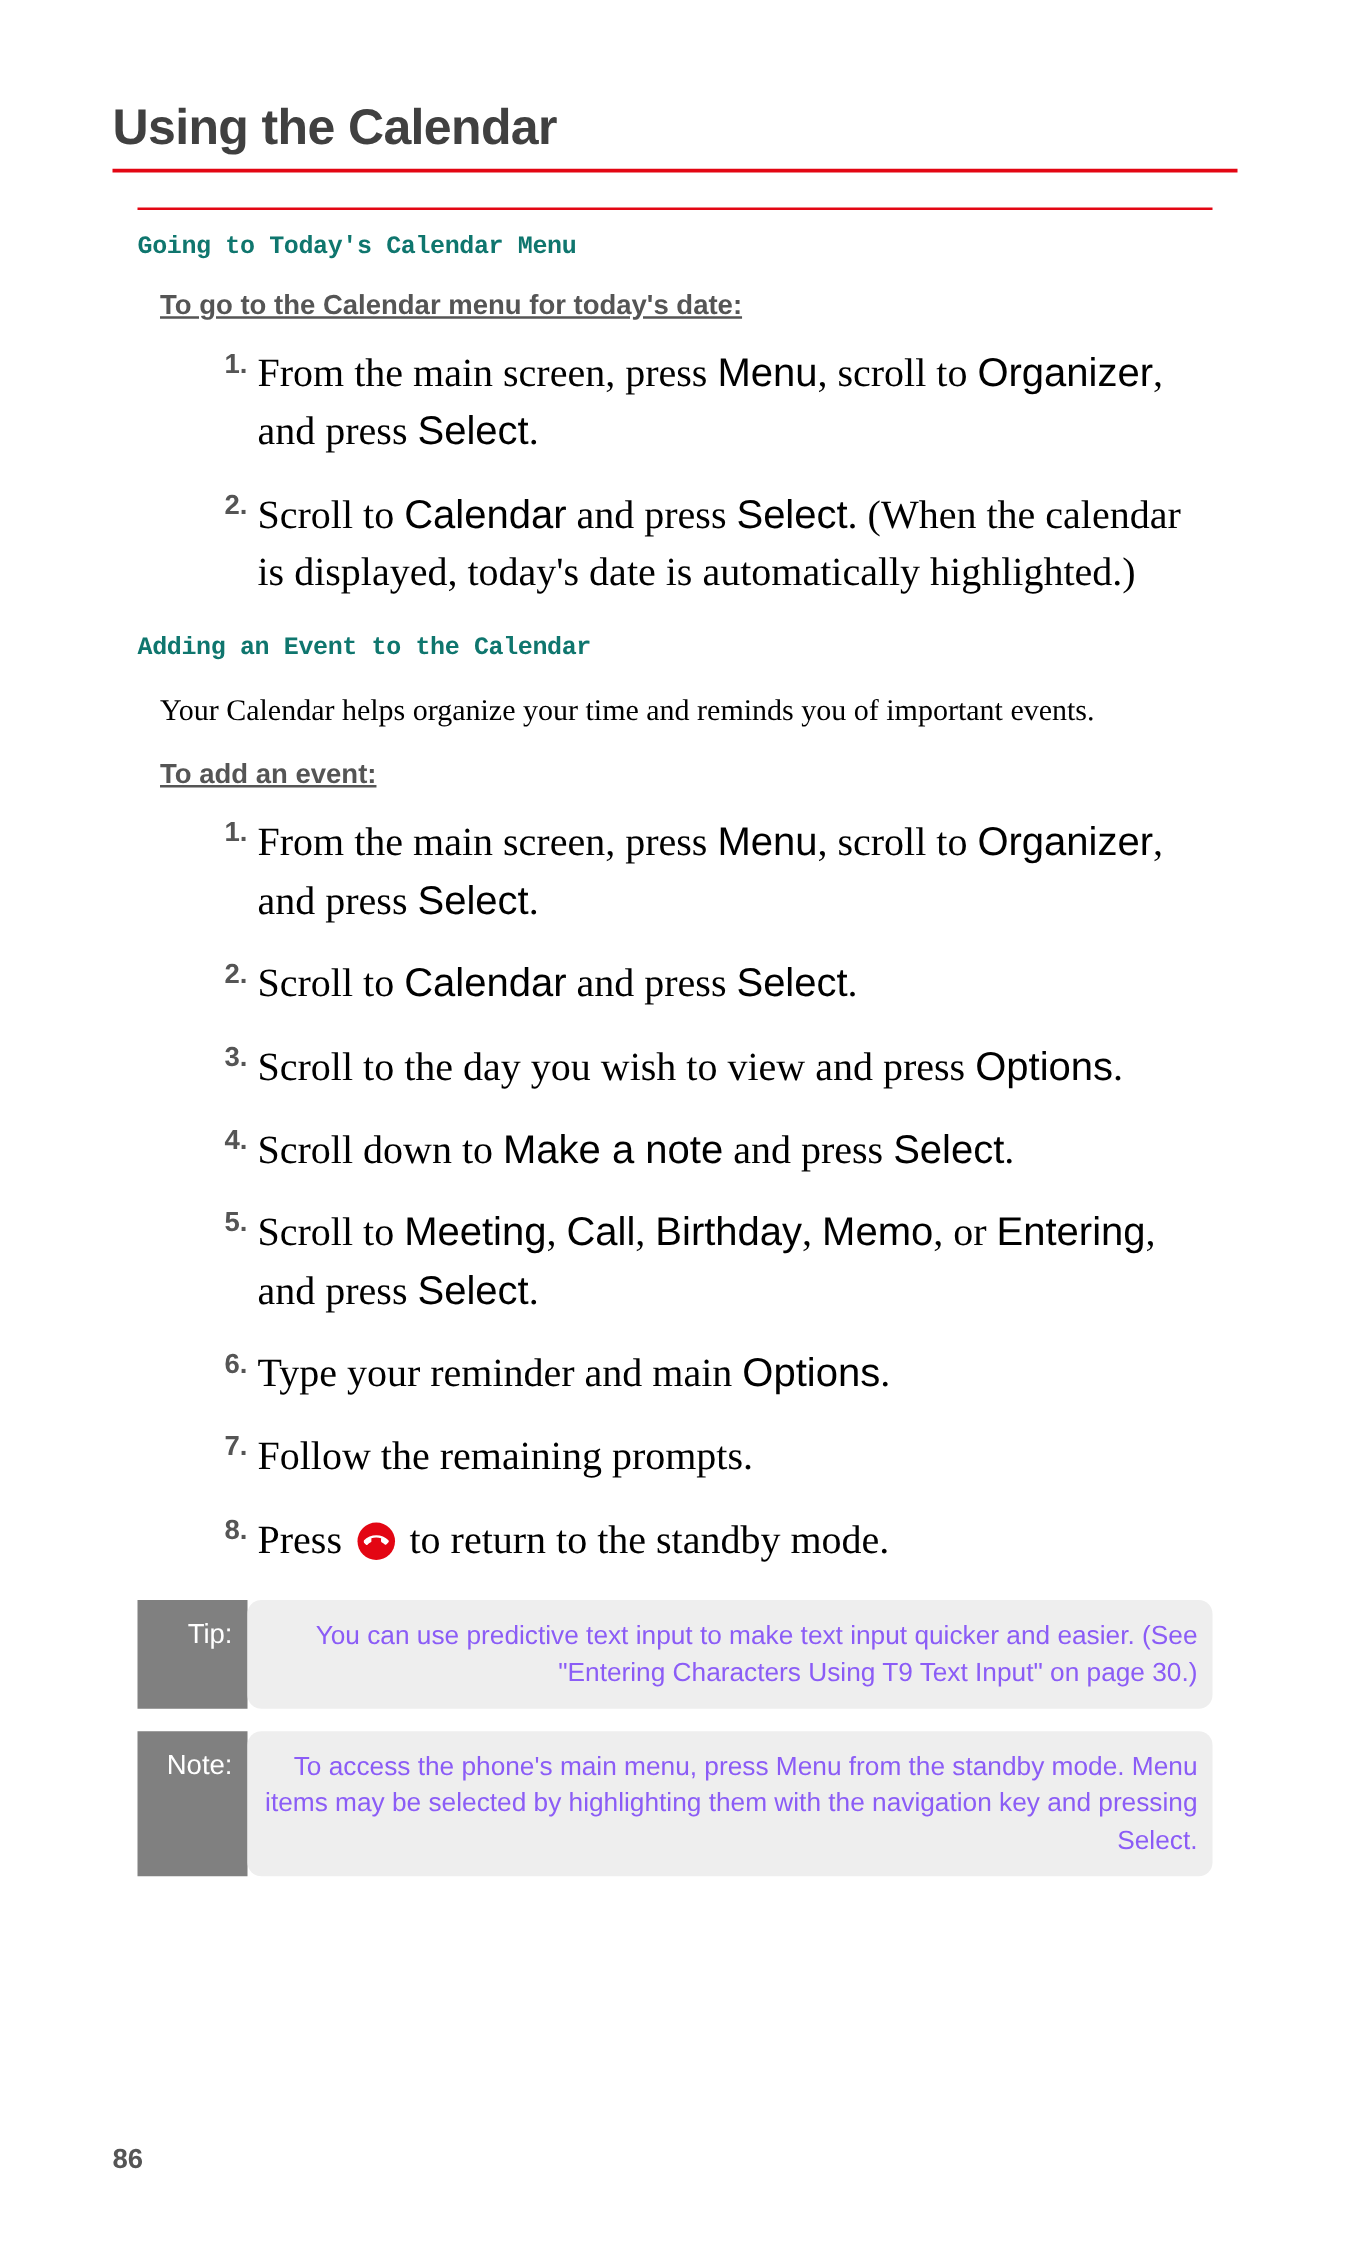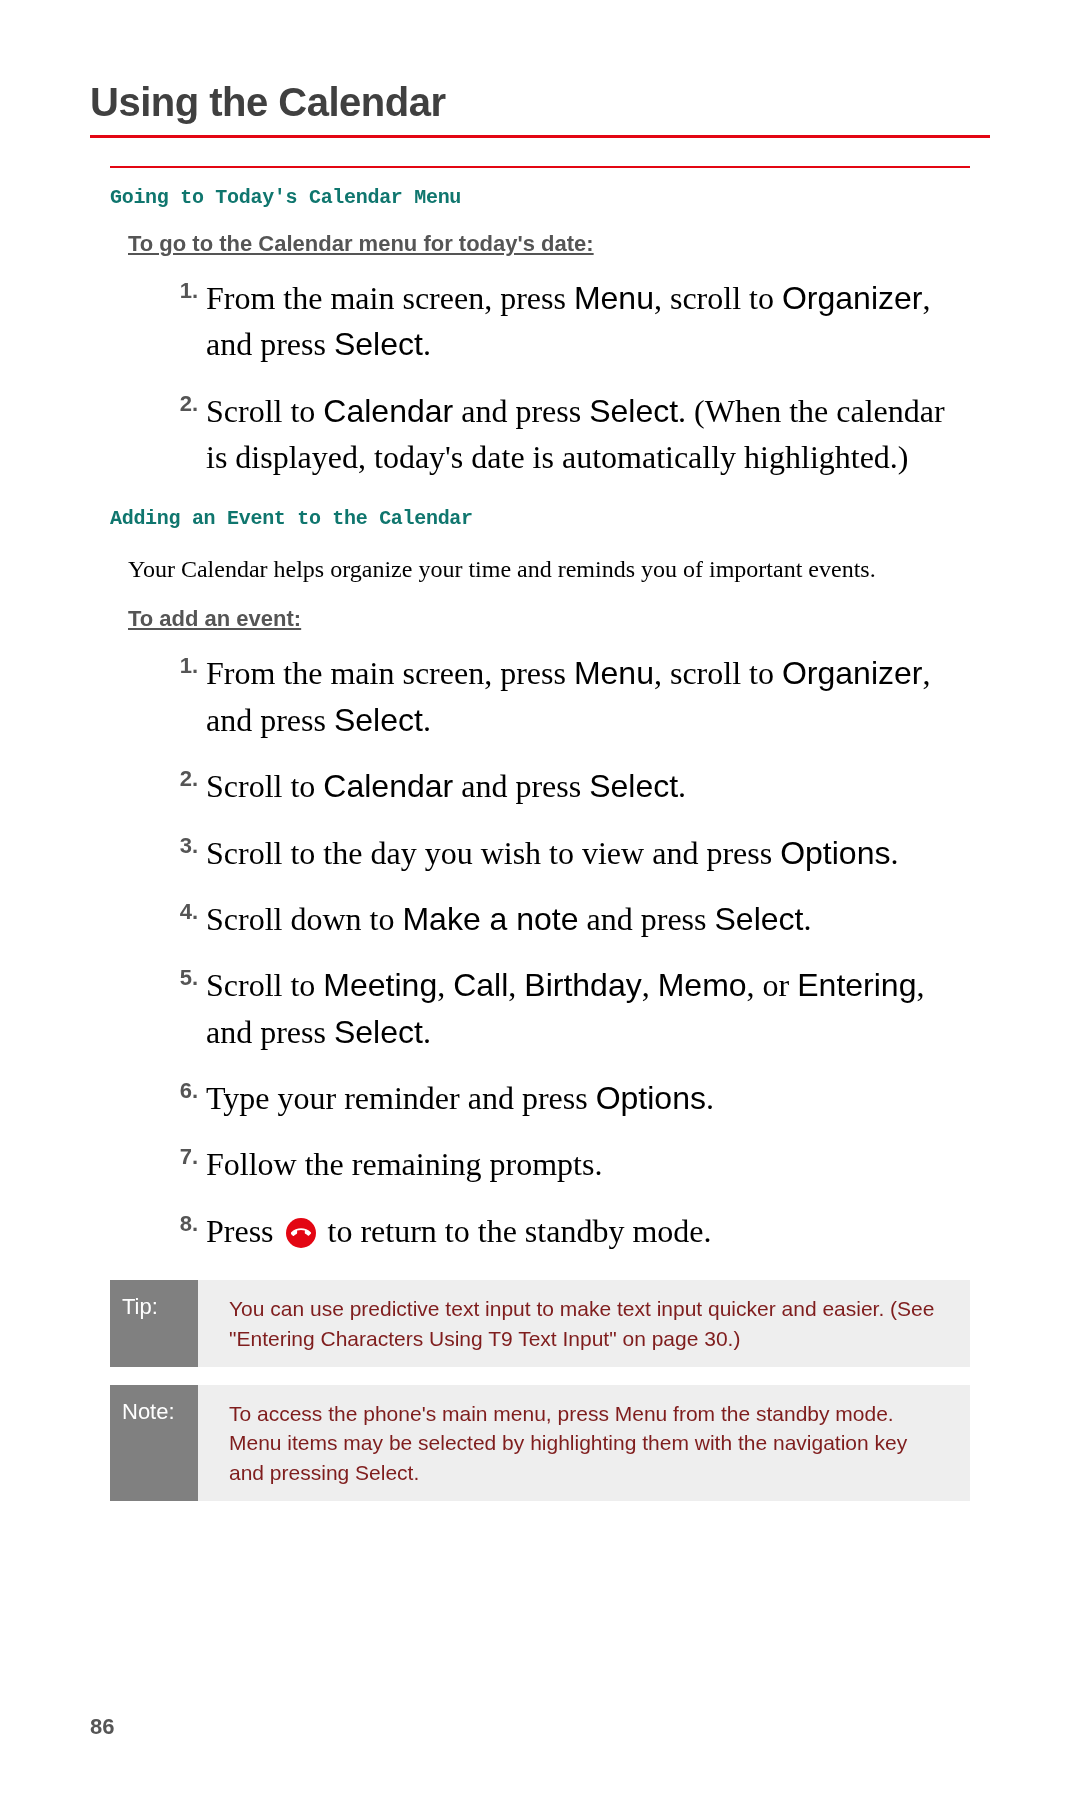--- a/index.html
+++ b/index.html
@@ -9,23 +9,23 @@
   .title-rule { border: none; border-top: 3px solid #e30613; margin-top: 10px; margin-bottom: 28px; }
   .content { padding: 0 20px; }
   .sub-rule { border: none; border-top: 2px solid #e30613; margin-bottom: 18px; }
   .section-heading { font-family: Liberation Mono, monospace; font-weight: 800; color: #0f766e; font-size: 20px; margin-bottom: 22px; letter-spacing: -0.3px; }
   .intro-bold { font-family: "Helvetica Neue", Helvetica, Arial, sans-serif; font-weight: 700; color: #555; font-size: 22px; margin-left: 18px; margin-bottom: 18px; text-decoration: underline; }
   .body-para { font-size: 24px; line-height: 1.45; margin: 0 0 20px 18px; }
   ol.steps { list-style: none; counter-reset: step; margin: 0 0 26px 52px; }
   ol.steps li { counter-increment: step; position: relative; font-size: 32px; line-height: 1.45; padding-left: 44px; margin-bottom: 20px; }
   ol.steps li::before { content: counter(step) "."; position: absolute; left: 0; top: 0; font-family: "Helvetica Neue", Helvetica, Arial, sans-serif; font-weight: 700; color: #555; font-size: 22px; width: 36px; text-align: right; }
   .ui { font-family: "Helvetica Neue", Helvetica, Arial, sans-serif; }
-  .callout { display: flex; margin: 0 0 18px 0; }
+  .callout { display: flex; margin: 0 0 18px 0; text-align: right; }
   .callout-label { background: #808080; color: #fff; font-family: "Helvetica Neue", Helvetica, Arial, sans-serif; font-size: 22px; padding: 14px 12px; min-width: 88px; flex-shrink: 0; }
-  .callout-body { background: #eee; font-family: "Helvetica Neue", Helvetica, Arial, sans-serif; font-size: 21px; line-height: 1.4; padding: 14px 31px; flex: 1; color: #7f1d1d; }
+  .callout-body { background: #eee; font-family: "Helvetica Neue", Helvetica, Arial, sans-serif; font-size: 21px; line-height: 1.4; padding: 14px 12px; flex: 1; color: #8b5cf6; border-radius: 11px; }
   .phone-icon { display: inline-block; width: 30px; height: 30px; border-radius: 50%; background: #e30613; vertical-align: -6px; position: relative; margin: 0 4px; }
   .phone-icon svg { position: absolute; top: 5px; left: 5px; }
   .footer { position: absolute; bottom: 60px; left: 90px; right: 90px; display: flex; justify-content: space-between; font-family: "Helvetica Neue", Helvetica, Arial, sans-serif; font-weight: 700; color: #555; font-size: 22px; }
 </style>
 </head>
 <body>
 
 <div class="page">
   <h1 class="main-title">Using the Calendar</h1>
   <hr class="title-rule">
@@ -42,21 +42,21 @@
 
     <h2 class="section-heading">Adding an Event to the Calendar</h2>
     <p class="body-para">Your Calendar helps organize your time and reminds you of important events.</p>
     <p class="intro-bold">To add an event:</p>
     <ol class="steps">
       <li><span>From the main screen, press </span><span class="ui">Menu</span><span>, scroll to </span><span class="ui">Organizer</span><span>, and press </span><span class="ui">Select</span><span>.</span></li>
       <li><span>Scroll to </span><span class="ui">Calendar</span><span> and press </span><span class="ui">Select</span><span>.</span></li>
       <li><span>Scroll to the day you wish to view and press </span><span class="ui">Options</span><span>.</span></li>
       <li><span>Scroll down to </span><span class="ui">Make a note</span><span> and press </span><span class="ui">Select</span><span>.</span></li>
       <li><span>Scroll to </span><span class="ui">Meeting</span><span>, </span><span class="ui">Call</span><span>, </span><span class="ui">Birthday</span><span>, </span><span class="ui">Memo</span><span>, or </span><span class="ui">Entering</span><span>, and press </span><span class="ui">Select</span><span>.</span></li>
-      <li><span>Type your reminder and press </span><span class="ui">Options</span><span>.</span></li>
+      <li><span>Type your reminder and main </span><span class="ui">Options</span><span>.</span></li>
       <li><span>Follow the remaining prompts.</span></li>
       <li><span>Press </span><span class="phone-icon"><svg width="20" height="20" viewBox="0 0 24 24">
               <path fill="#fff" d="M6.6 10.8c1.4 2.8 3.8 5.2 6.6 6.6l2.2-2.2c.3-.3.7-.4 1.1-.2 1.2.4 2.5.6 3.8.6.6 0 1 .4 1 1v3.4c0 .6-.4 1-1 1C10.6 21 3 13.4 3 4c0-.6.4-1 1-1h3.4c.6 0 1 .4 1 1 0 1.3.2 2.6.6 3.8.1.4 0 .8-.3 1.1L6.6 10.8z" transform="rotate(135 12 12)"></path>
             </svg></span><span> to return to the standby mode.</span></li>
     </ol>
 
     <div class="callout">
       <div class="callout-label">Tip:</div>
       <div class="callout-body">You can use predictive text input to make text input quicker and easier. (See "Entering Characters Using T9 Text Input" on page 30.)</div>
     </div>

